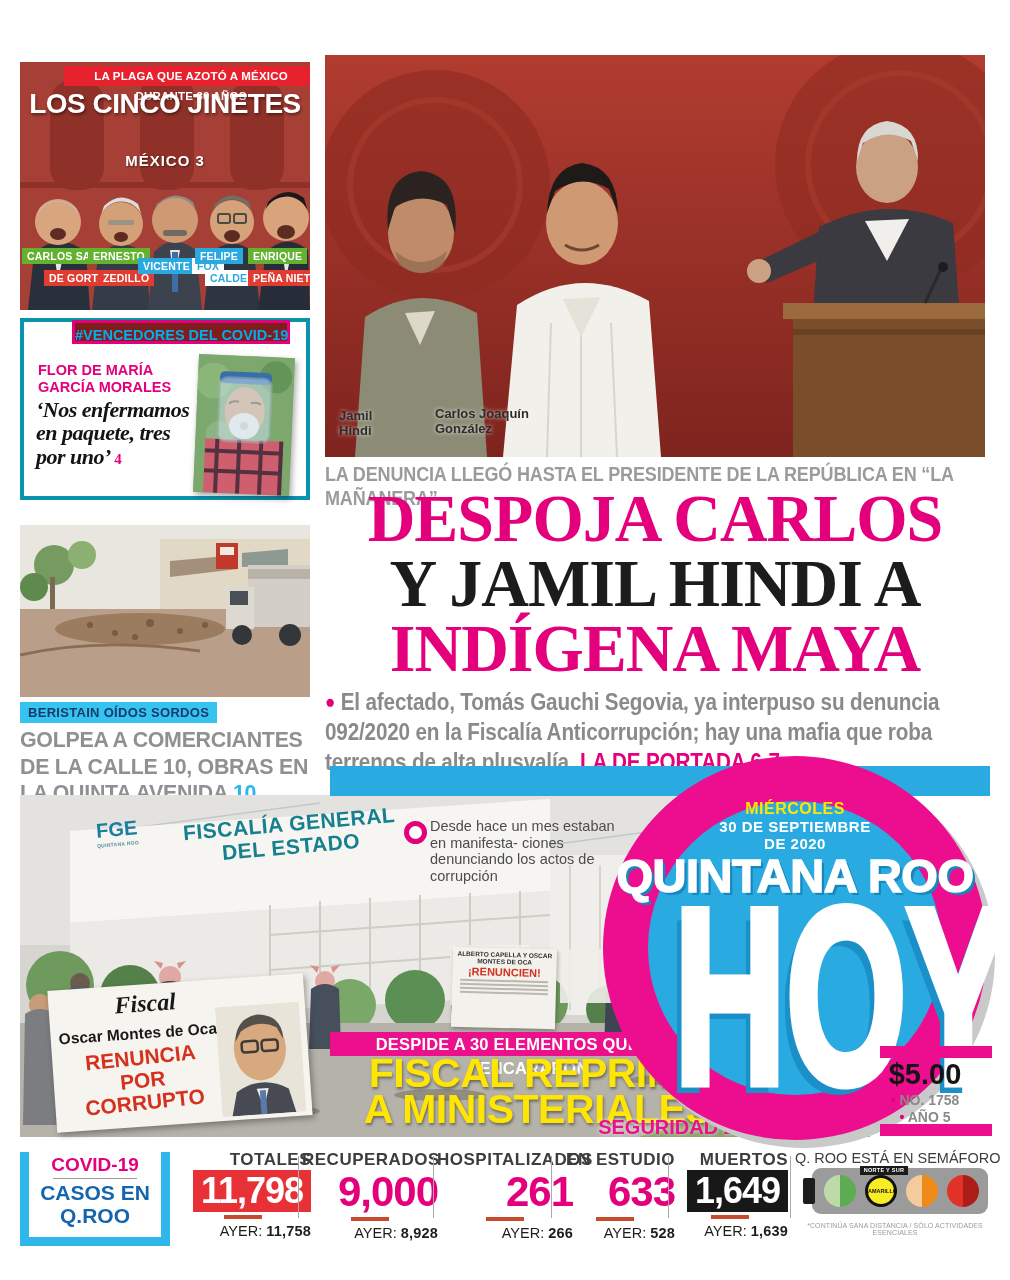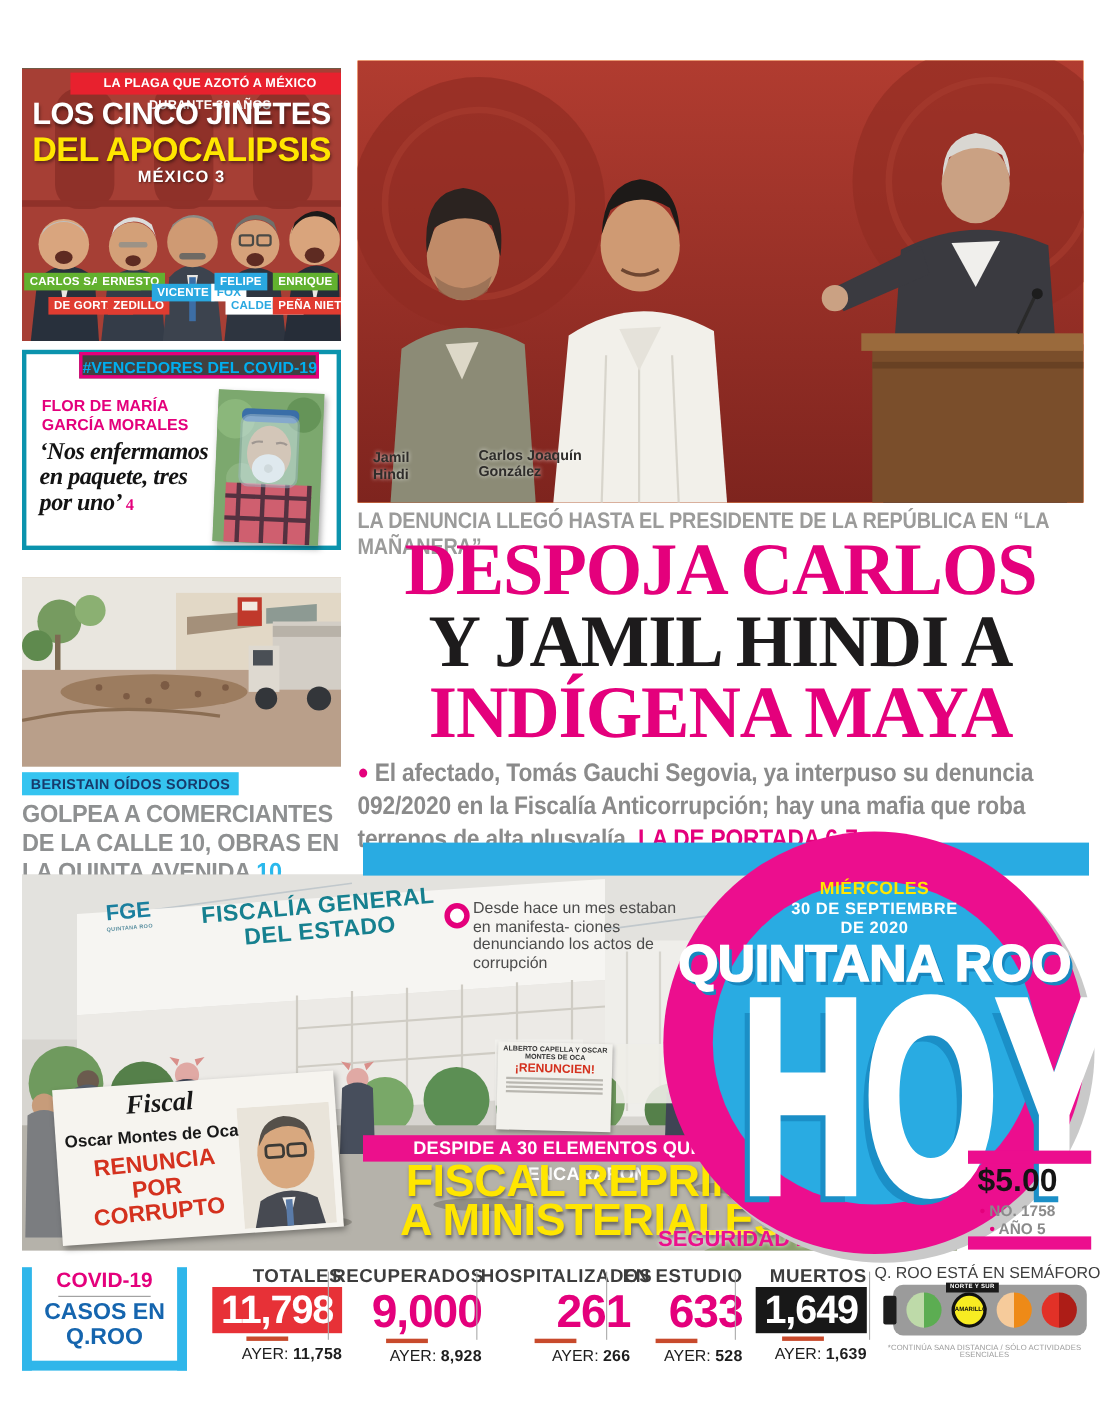--- a/index.html
+++ b/index.html
@@ -19,39 +19,39 @@
           letter-spacing:-.5px;text-shadow:1px 2px 3px rgba(0,0,0,.45)}
   .jin-t3{left:0;top:90px;width:290px;color:#fff;font-size:15px;font-weight:bold;letter-spacing:1px;
           text-shadow:1px 1px 2px rgba(0,0,0,.45)}
   .chip{position:absolute;padding:2px 5px;font-size:10.5px;font-weight:bold;color:#fff;
         letter-spacing:.2px;white-space:nowrap}
   .chip.g{background:#62b12f}.chip.r{background:#e03c31}.chip.b{background:#2aa8e0}
   .chip.w{background:#fff;color:#2aa8e0}
 
   
   .venc{left:20px;top:318px;width:290px;height:182px;border:4px solid #0b93ad;background:#fff;box-sizing:border-box}
-  .venc-head{left:48px;top:-2px;width:218px;height:24px;background:#404040;border:3px solid #e4007c;
+  .venc-head{left:48px;top:-2px;width:218px;height:24px;background:#7f1d1d;border:3px solid #e4007c;
              color:#00aeef;font-size:14.5px;font-weight:bold;line-height:24px;box-sizing:border-box;white-space:nowrap}
   .venc-name{left:14px;top:40px;width:160px;color:#e4007c;font-size:14.5px;font-weight:bold;line-height:1.15}
   .venc-quote{left:12px;top:76px;width:168px;font-family:"Liberation Serif",serif;font-style:italic;
               font-weight:bold;font-size:22px;line-height:1.06;color:#131313;letter-spacing:-.5px}
   .venc-ref{color:#e4007c;font-size:15px;font-style:normal}
   .venc-photo{left:172px;top:34px;width:96px;height:138px;transform:rotate(2.5deg);
               box-shadow:2px 3px 6px rgba(0,0,0,.35);background:#7ca86e}
 
   
   .calle-photo{left:20px;top:525px;width:290px;height:172px;background:#cbb9a4}
   .calle-tag{left:20px;top:702px;padding:3px 8px;background:#35c4f0;color:#173a6b;
              font-size:13px;font-weight:bold;letter-spacing:.3px}
   .calle-head{left:20px;top:727px;width:308px;color:#8e9091;font-size:22.5px;font-weight:bold;
               line-height:1.18;letter-spacing:-.3px;transform:scaleX(.95);transform-origin:left top}
   .calle-ref{color:#29b8ec}
 
   
-  .main-photo{left:325px;top:55px;width:660px;height:402px;background:#f97316}
+  .main-photo{left:325px;top:55px;width:660px;height:402px;background:#f9a8d4}
   .photo-label{color:#2e2c2a;font-size:13px;font-weight:bold;line-height:1.15;
                text-shadow:0 0 4px rgba(255,255,255,.8)}
   .main-kick{left:325px;top:462px;width:760px;color:#9b9b9a;font-size:20.5px;font-weight:bold;
              letter-spacing:-.2px;transform:scaleX(.88);transform-origin:left top}
   .hl{left:325px;width:660px;font-family:"Liberation Serif",serif;font-weight:bold;
       font-size:66px;letter-spacing:-1px;line-height:1;text-align:center;transform:scaleY(1.02)}
   .hl.pink{color:#e4007c}.hl.black{color:#1d1b1c}
   .deck{left:325px;top:688px;width:735px;color:#8a8a8a;font-size:23px;font-weight:bold;
         line-height:1.3;letter-spacing:-.2px;transform:scaleX(.9);transform-origin:left top}
   .deck .bullet{color:#e4007c;font-size:19px;vertical-align:2px}
@@ -176,21 +176,20 @@
 
         <path d="M238,248 L246,190 Q266,170 288,188 L290,248 Z" fill="#262d38"></path>
         <polygon points="262,188 266,216 272,188" fill="#e9e7e2"></polygon>
         <circle cx="266" cy="156" r="23" fill="#d9a47c"></circle>
         <path d="M244,152 A23 23 0 0 1 288,150 L284,136 Q266,122 248,140 Z" fill="#1c1a19"></path>
         <ellipse cx="266" cy="170" rx="9" ry="7" fill="#5e2b22"></ellipse>
       </g>
     </svg>
     <div class="abs jin-kicker ctr">LA PLAGA QUE AZOTÓ A MÉXICO DURANTE 30 AÑOS</div>
     <div class="abs jin-t1 ctr">LOS CINCO JINETES</div>
-    <div class="abs jin-t2 ctr">DEL APOCALIPSIS</div>
     <div class="abs jin-t3 ctr">MÉXICO 3</div>
     <span class="chip g" style="left:2px;top:186px">CARLOS SALINAS</span>
     <span class="chip r" style="left:24px;top:208px">DE GORTARI</span>
     <span class="chip g" style="left:68px;top:186px">ERNESTO</span>
     <span class="chip r" style="left:78px;top:208px">ZEDILLO</span>
     <span class="chip b" style="left:118px;top:196px">VICENTE</span>
     <span class="chip w" style="left:172px;top:196px">FOX</span>
     <span class="chip b" style="left:175px;top:186px">FELIPE</span>
     <span class="chip w" style="left:185px;top:208px">CALDERÓN</span>
     <span class="chip g" style="left:228px;top:186px">ENRIQUE</span>

